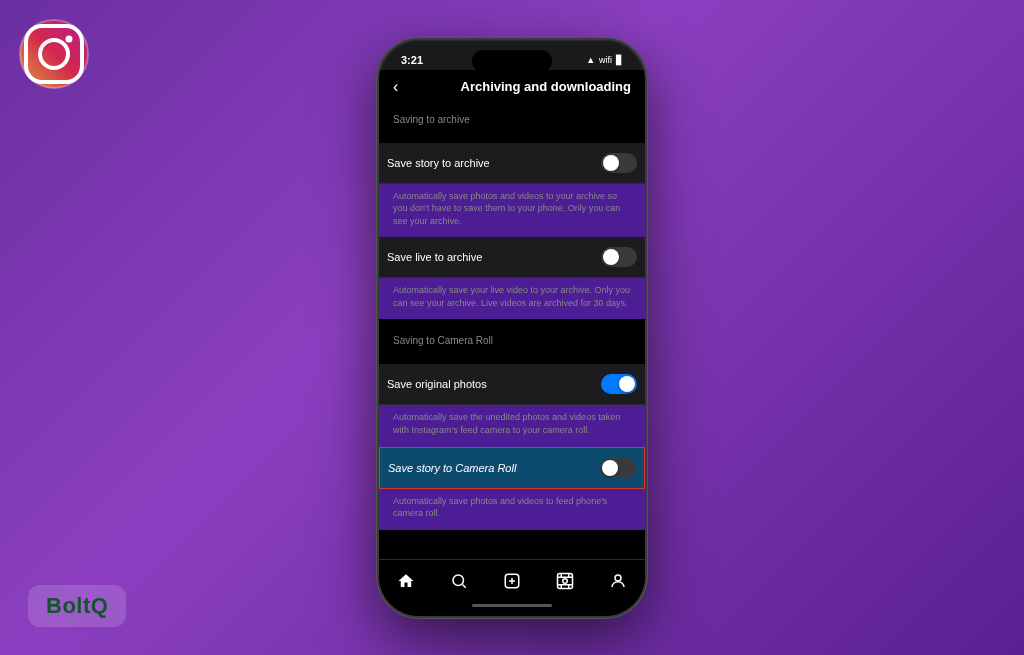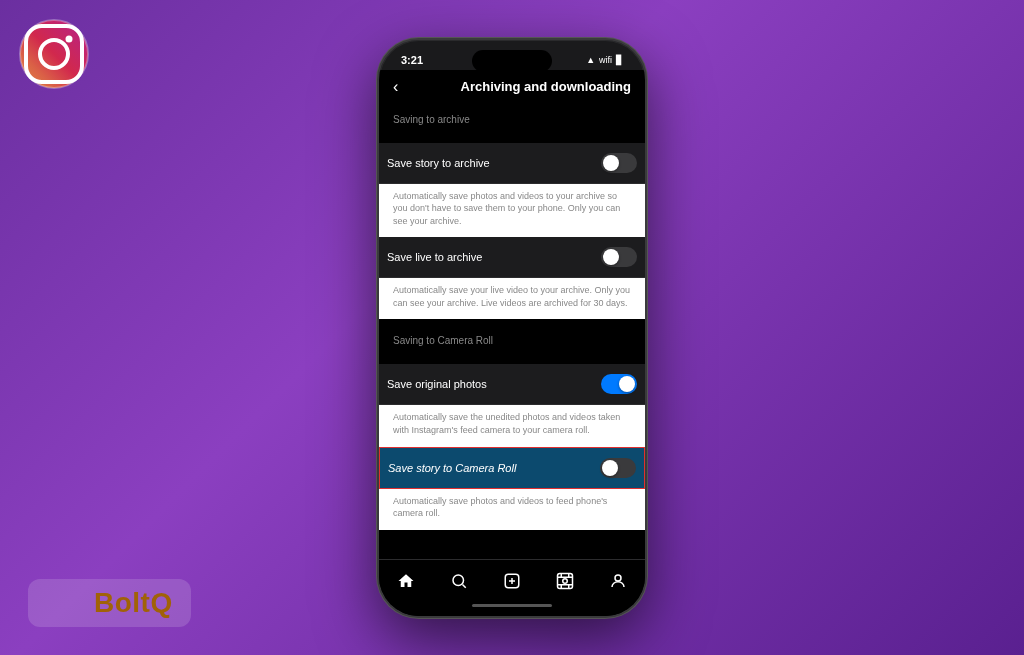--- a/index.html
+++ b/index.html
@@ -21,25 +21,24 @@
       bottom: 28px;
       left: 28px;
       background: rgba(255,255,255,0.15);
       border-radius: 12px;
       padding: 8px 18px;
       display: flex;
       align-items: center;
       gap: 8px;
     }
     .boltq-badge span {
-      color: #a16207;
-      font-size: 28px;
+      color: #14532d;
+      font-size: 22px;
       font-weight: 700;
       letter-spacing: 0.5px;
-      margin-left: 48px;
     }
 
     
     .ig-logo {
       position: absolute;
       top: 18px;
       left: 18px;
       width: 72px;
       height: 72px;
     }
@@ -163,21 +162,21 @@
       font-size: 11px;
       font-weight: 400;
     }
 
     
     .setting-desc {
       padding: 6px 14px 10px;
       color: #888;
       font-size: 9px;
       line-height: 1.4;
-      background: #ffffff;
+      background: #4c1d95;
     }
 
     
     .toggle {
       width: 36px;
       height: 20px;
       border-radius: 10px;
       position: relative;
       flex-shrink: 0;
       cursor: pointer;

